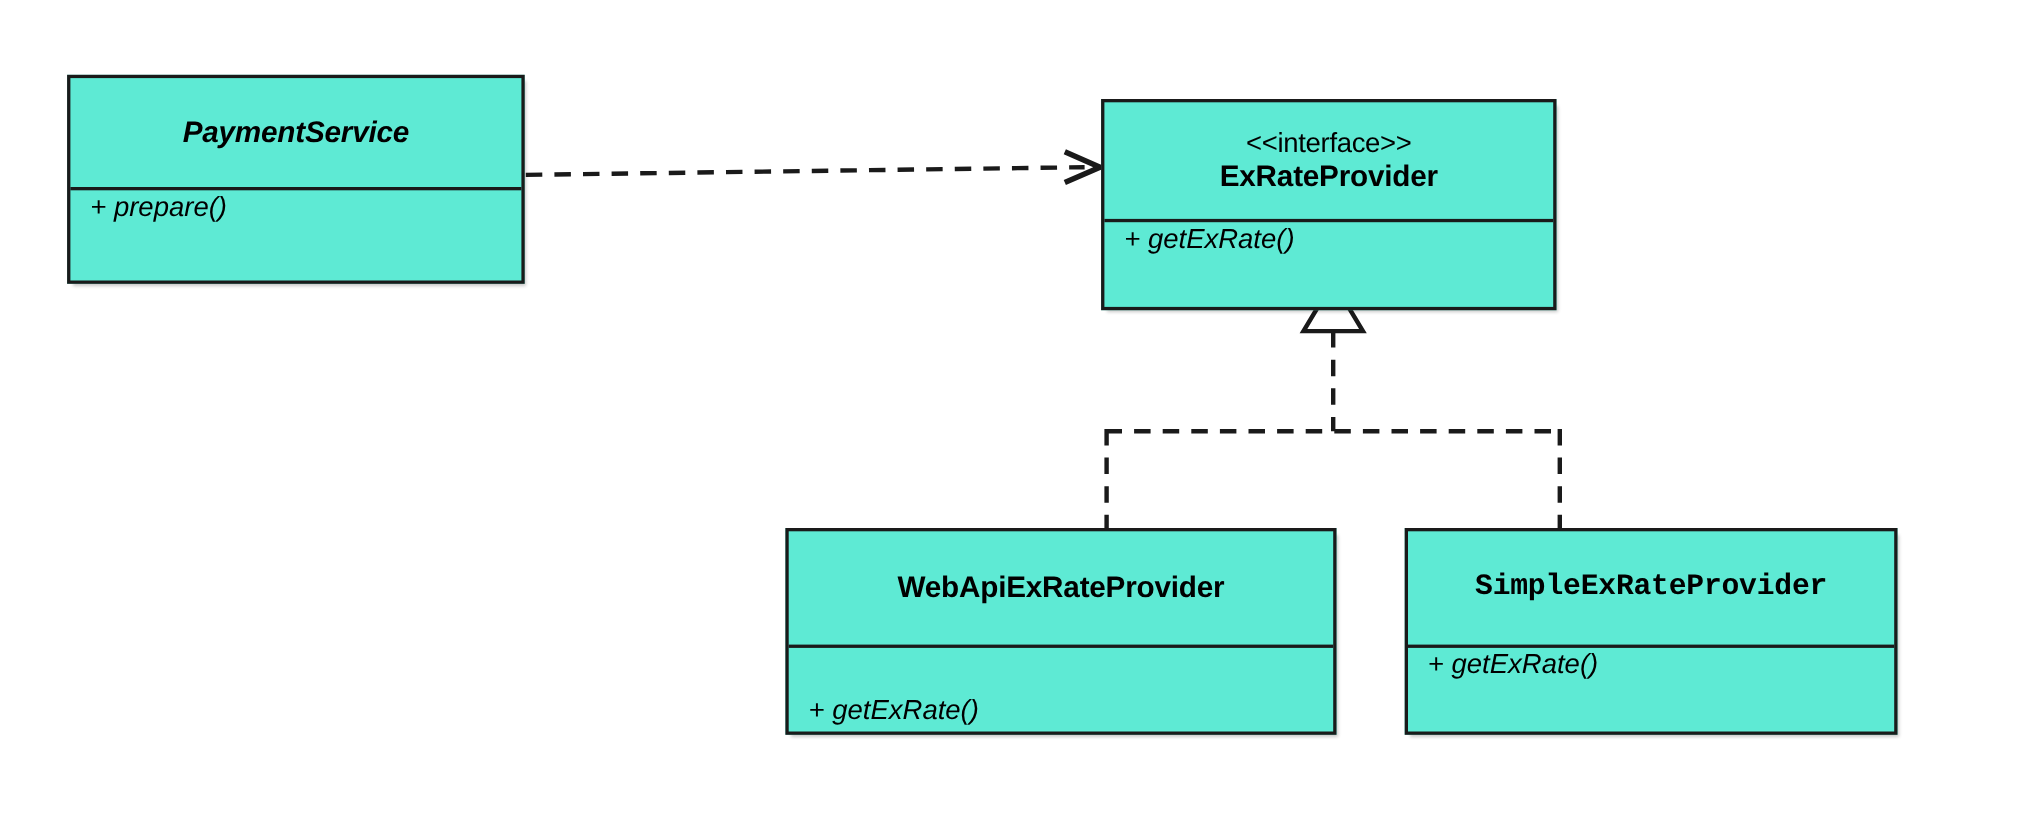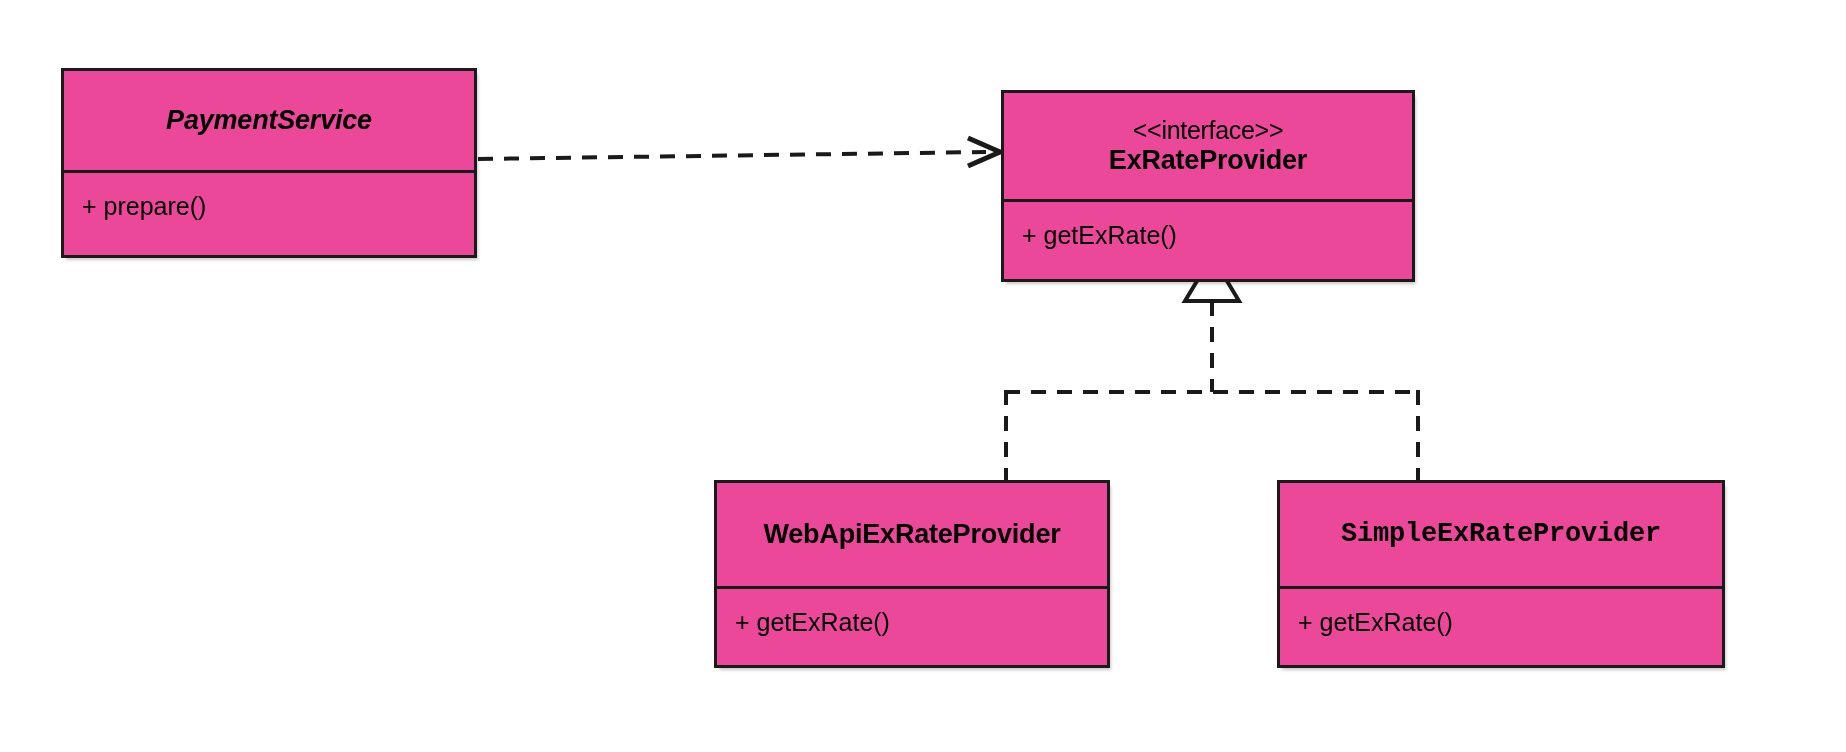--- a/index.html
+++ b/index.html
@@ -18,21 +18,21 @@
     width: 1846px;
     height: 752px;
     background: #ffffff;
     overflow: hidden;
   }
 
   
   .uml-class {
     position: absolute;
     box-sizing: border-box;
-    background: #ec4899;
+    background: #5eead4;
     border: 3px solid #1a1a1a;
     display: flex;
     flex-direction: column;
     box-shadow: 3px 4px 3px -2px rgba(0,0,0,0.22);
     z-index: 5;
   }
 
   .class-header {
     box-sizing: border-box;
     display: flex;
@@ -59,22 +59,23 @@
     font-size: 25px;
     font-weight: normal;
     font-style: normal;
     letter-spacing: -0.3px;
     white-space: nowrap;
   }
 
   .class-members {
     box-sizing: border-box;
     flex: 1 1 auto;
-    padding: 18px 0 0 18px;
+    padding: 0 0 0 18px;
     color: #000000;
+    font-style: italic;
   }
   .member {
     font-size: 25px;
     font-weight: normal;
     line-height: 1.25;
     white-space: nowrap;
   }
 
   
   #connectors {
@@ -124,21 +125,21 @@
   <div class="uml-class" style="left:1001px; top:66px; width:414px; height:192px;margin-top:24px;">
     <div class="class-header" style="height:109px;">
       <div class="stereotype">&lt;&lt;interface&gt;&gt;</div>
       <div class="class-name">ExRateProvider</div>
     </div>
     <div class="class-members">
       <div class="member">+ getExRate()</div>
     </div>
   </div>
 
-  <div class="uml-class" style="left:714px; top:480px; width:396px; height:188px;">
+  <div class="uml-class" style="left:714px; top:480px; width:501px; height:188px;gap:42px;">
     <div class="class-header" style="height:106px;">
       <div class="class-name">WebApiExRateProvider</div>
     </div>
     <div class="class-members">
       <div class="member">+ getExRate()</div>
     </div>
   </div>
 
   <div class="uml-class" style="left:1277px; top:480px; width:448px; height:188px;">
     <div class="class-header" style="height:106px;font-family:Liberation Mono, monospace;">

